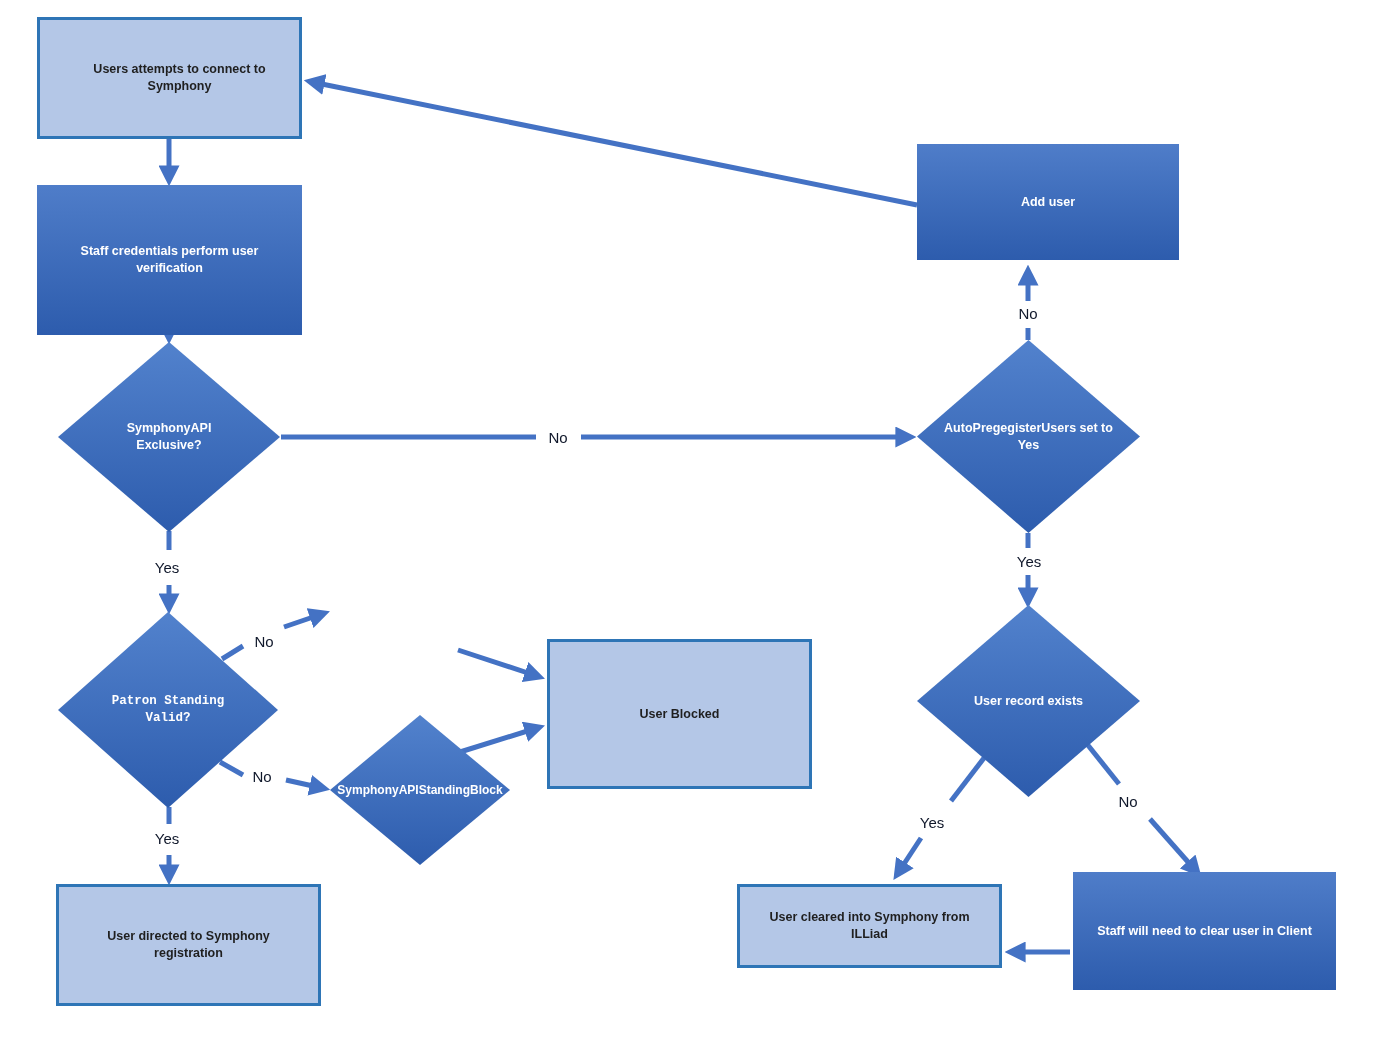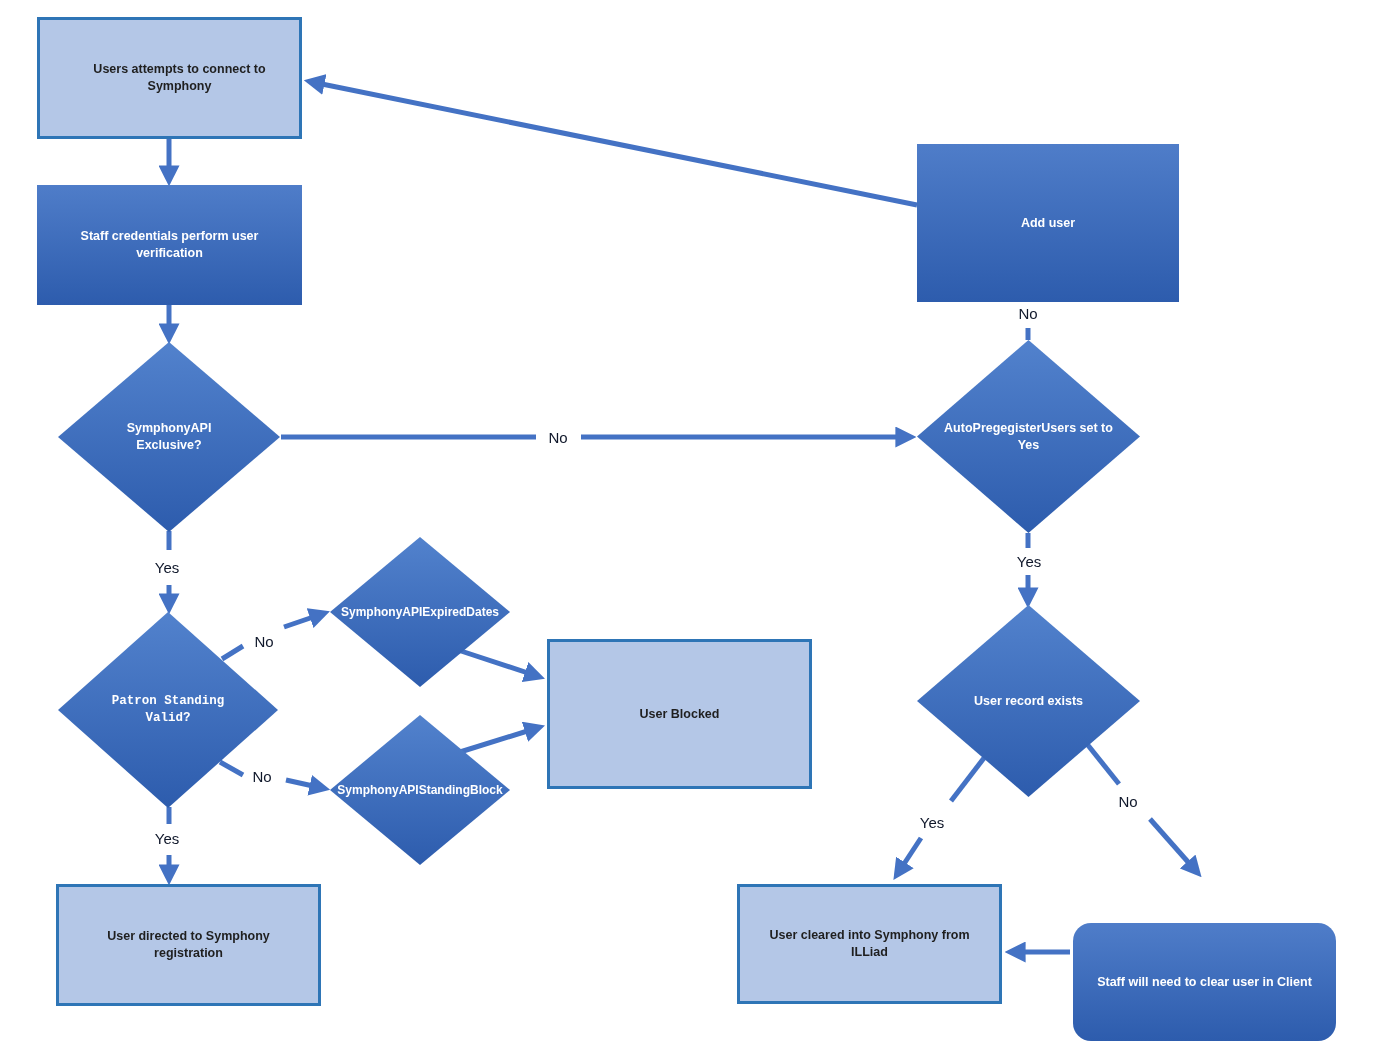--- a/index.html
+++ b/index.html
@@ -62,59 +62,56 @@
       <path d="M1087 744 L1119 784"></path>
       <path d="M1150 819 L1196 871" marker-end="url(#ah)"></path>
       <path d="M1070 952 L1013 952" marker-end="url(#ah)"></path>
     </g>
   </svg>
 
   <div class="node box light" style="left:37px; top:17px; width:265px; height:122px;padding-left:36px;">
     <span class="txt">Users attempts to connect to Symphony</span>
   </div>
 
-  <div class="node box dark" style="left:37px; top:185px; width:265px; height:120px;">
+  <div class="node box dark" style="left:37px; top:185px; width:265px; height:150px;">
     <span class="txt">Staff credentials perform user verification</span>
   </div>
 
-  <div class="node box dark" style="left:917px; top:144px; width:262px; height:158px;">
+  <div class="node box dark" style="left:917px; top:144px; width:262px; height:116px;">
     <span class="txt">Add user</span>
   </div>
 
   <div class="node box light" style="left:547px; top:639px; width:265px; height:150px;">
     <span class="txt">User Blocked</span>
   </div>
 
   <div class="node box light" style="left:56px; top:884px; width:265px; height:122px;text-align:center;">
     <span class="txt">User directed to Symphony registration</span>
   </div>
 
-  <div class="node box light" style="left:737px; top:884px; width:265px; height:120px;align-items:center;">
+  <div class="node box light" style="left:737px; top:884px; width:265px; height:84px;align-items:center;">
     <span class="txt">User cleared into Symphony from ILLiad</span>
   </div>
 
-  <div class="node box dark" style="left:1073px; top:923px; width:263px; height:118px;border-radius:18px;">
+  <div class="node box dark" style="left:1073px; top:872px; width:263px; height:118px;">
     <span class="txt">Staff will need to clear user in Client</span>
   </div>
 
   <div class="node diamond" style="left:58px; top:342px; width:222px; height:190px;">
     <span class="txt" style="max-width:120px;">SymphonyAPI Exclusive?</span>
   </div>
 
   <div class="node diamond" style="left:917px; top:340px; width:223px; height:193px;">
     <span class="txt" style="max-width:170px;">AutoPregegisterUsers set to Yes</span>
   </div>
 
   <div class="node diamond" style="left:58px; top:612px; width:220px; height:196px;">
     <span class="txt" style="max-width:120px;font-family:Liberation Mono, monospace;">Patron Standing Valid?</span>
   </div>
 
-  <div class="node diamond" style="left:330px; top:537px; width:180px; height:150px; font-size:12px;">
-    <span class="txt" style="white-space:nowrap;">SymphonyAPIExpiredDates</span>
-  </div>
 
   <div class="node diamond" style="left:330px; top:715px; width:180px; height:150px; font-size:12px;">
     <span class="txt" style="white-space:nowrap;text-align:center;">SymphonyAPIStandingBlock</span>
   </div>
 
   <div class="node diamond" style="left:917px; top:605px; width:223px; height:192px;">
     <span class="txt" style="max-width:150px;">User record exists</span>
   </div>
 
   <div class="elabel" style="left:558px; top:437px;">No</div>

